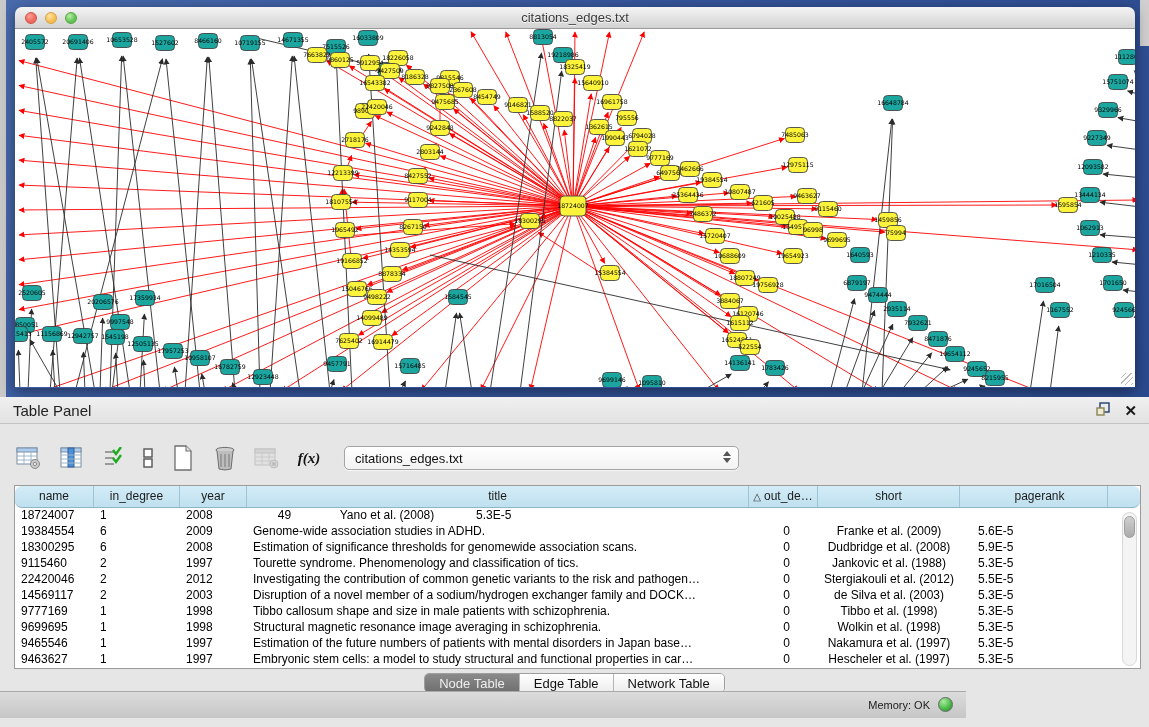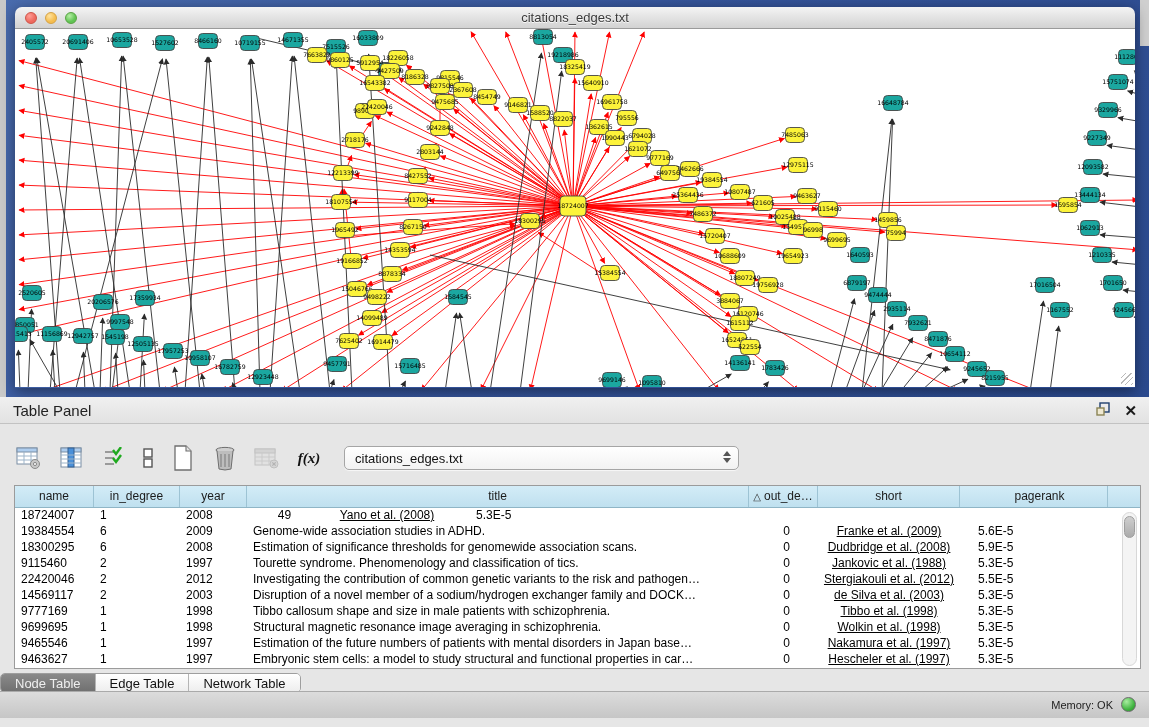--- a/index.html
+++ b/index.html
@@ -43,44 +43,44 @@
   .combo { position:relative; width:395px; height:24px; margin-left:8px; background:linear-gradient(#ffffff,#f2f2f2);
            border:1px solid #a5a5a5; border-radius:5px; box-shadow:0 1px 1px rgba(255,255,255,.7); }
   .combo-text { position:absolute; left:10px; top:4px; font-size:13px; color:#111; }
   .combo-arrows { position:absolute; right:7px; top:4px; display:flex; flex-direction:column; gap:2px; }
   .arr-up { width:0;height:0;border-left:4px solid transparent;border-right:4px solid transparent;border-bottom:5px solid #555; }
   .arr-dn { width:0;height:0;border-left:4px solid transparent;border-right:4px solid transparent;border-top:5px solid #555; }
 
   .tablebox { position:absolute; left:14px; top:88px; width:1127px; height:184px;
               background:#fff; border:1px solid #9b9b9b; overflow:hidden; }
   .thead { display:flex; height:22px; background:linear-gradient(#d3ecf7,#bfe0ef);
-           border-bottom:1px solid #8fb5c6; }
+           border-bottom:1px solid #8fb5c6;border-radius:7px; }
   .th { font-size:12px; color:#1b1b1b; text-align:center; line-height:21px;
         border-right:1px solid #9dc3d4; overflow:hidden; white-space:nowrap; }
   .th .sort-tri { font-size:10px; margin-right:3px; color:#333; }
   .trow { display:flex; height:16px; }
   .td { font-size:12px; line-height:15px; color:#000; white-space:nowrap; overflow:hidden;
         padding-left:6px; }
-  .td.center { text-align:center; padding-left:0;text-decoration:underline; }
+  .td.center { text-align:center; padding-left:0; }
   .c-name{width:79px;} .c-indeg{width:86px;} .c-year{width:67px;} .c-title{width:502px;}
   .c-out{width:69px;text-align:center;} .c-short{width:142px;} .c-pr{width:136px;margin-left:12px;} .c-fill{flex:1; border-right:none;}
   .vscroll { position:absolute; right:3px; top:26px; width:15px; height:154px;
              background:#f4f4f4; border:1px solid #d8d8d8; border-radius:8px; }
   .vthumb { position:absolute; left:1px; top:3px; width:11px; height:22px; background:linear-gradient(#cfcfcf,#ababab);
             border:1px solid #9e9e9e; border-radius:6px; }
 
-  .segbar { position:absolute; left:0; top:276px; width:1149px; height:22px; }
+  .segbar { position:absolute; left:0; top:276px; width:1149px; height:22px; text-align:center; }
   .segmented { display:inline-flex; height:20px; border:1px solid #9e9e9e; border-radius:5px; overflow:hidden;
                box-shadow:0 1px 1px rgba(255,255,255,.8); }
   .seg { font-size:13px; line-height:19px; padding:0 14px; background:linear-gradient(#ffffff,#ededed);
          color:#111; border-right:1px solid #b5b5b5; cursor:default; }
   .seg:last-child { border-right:none; }
   .seg.selected { background:linear-gradient(#8a8a8a,#6f6f6f); color:#efefef; }
 
-  .statusbar { position:absolute; left:0; top:294px; width:1149px; height:27px;
+  .statusbar { position:absolute; left:0; top:294px; width:966px; height:27px;
                background:linear-gradient(#dcdcdc,#c6c6c6); border-top:1px solid #aaaaaa; }
   .mem { position:absolute; right:36px; top:7px; font-size:11px; color:#222; }
   .memdot { position:absolute; right:13px; top:5px; width:15px; height:15px; border-radius:50%;
             background:radial-gradient(circle at 35% 28%,#a8eda0,#3db23d 65%,#2c8f2c); border:1px solid #6a6a6a; }
 </style>
 </head>
 <body>
 
 <div class="screen">
 

